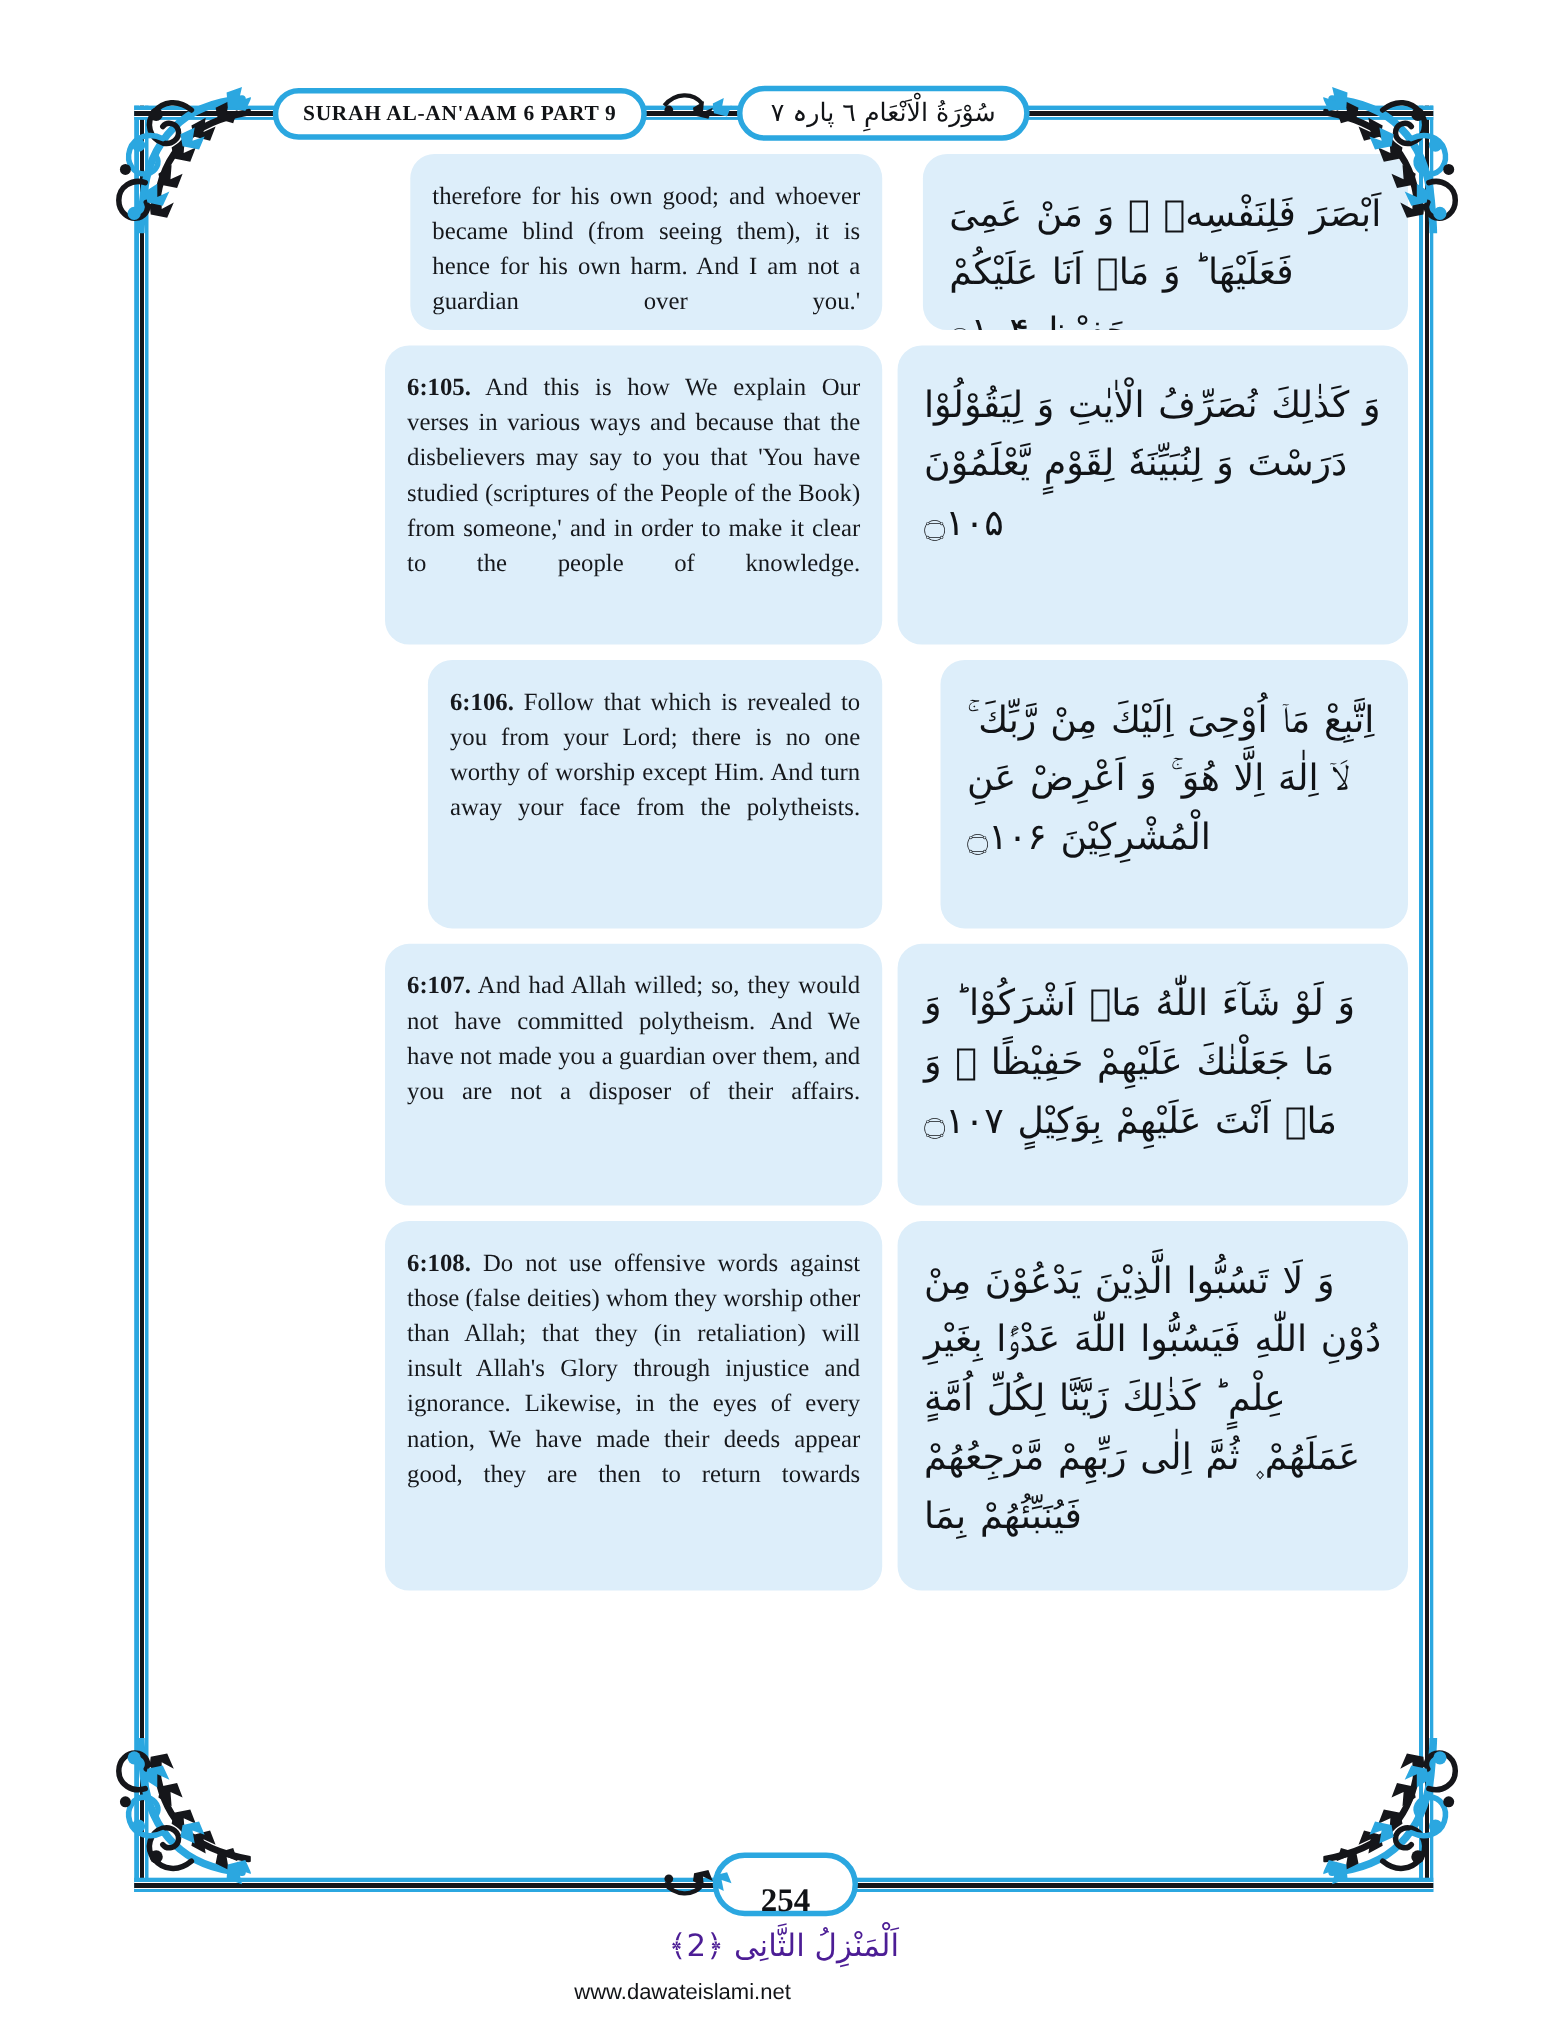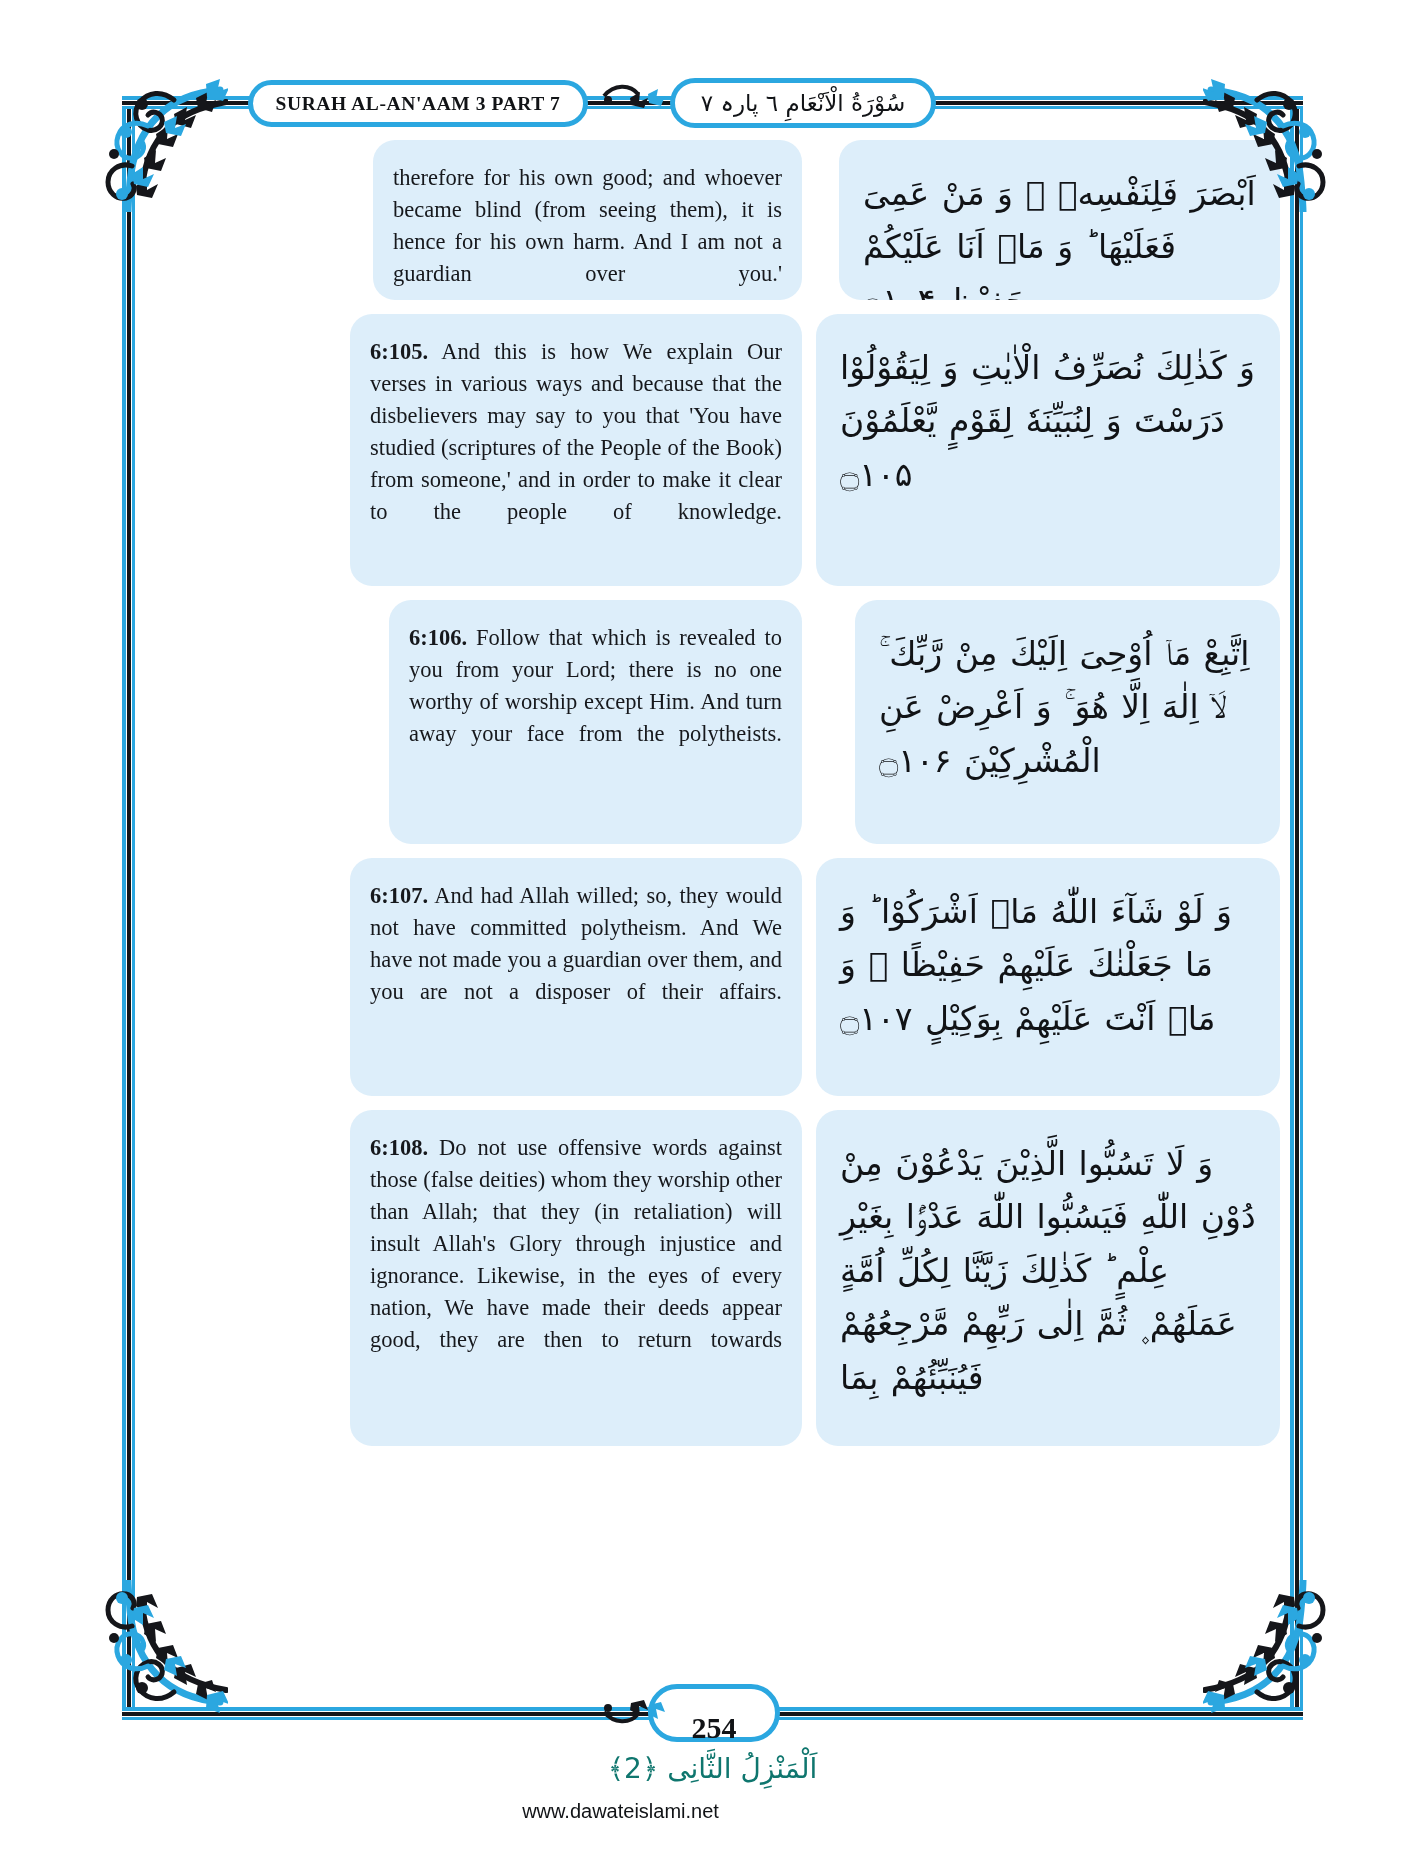--- a/index.html
+++ b/index.html
@@ -202,21 +202,21 @@
 
   
   #footer-ar {
     position: absolute;
     left: 0;
     top: 1752px;
     width: 1425px;
     text-align: center;
     font-family: "DejaVu Sans", sans-serif;
     font-size: 28px;
-    color: #0f766e;
+    color: #4c1d95;
     direction: rtl;
     z-index: 4;
   }
   #footer-url {
     position: absolute;
     left: 0;
     top: 1800px;
     width: 1241px;
     text-align: center;
     font-family: "Liberation Sans", sans-serif;
@@ -233,21 +233,21 @@
   <div class="frame-line frame-v" id="frame-left"></div>
   <div class="frame-line frame-v" id="frame-right"></div>
   <div class="frame-line frame-h" id="frame-top"></div>
   <div class="frame-line frame-h" id="frame-bottom"></div>
 
   <div class="rule-mask" style="left:252px; top:92px; width:332px; height:22px;"></div>
   <div class="rule-mask" style="left:674px; top:92px; width:258px; height:22px;"></div>
   <div class="rule-mask" style="left:652px; top:1703px; width:124px; height:22px;"></div>
 
   <div class="pill" id="header-pill-en">
-    <span class="htxt">SURAH AL-AN'AAM 3 PART 7</span>
+    <span class="htxt">SURAH AL-AN'AAM 6 PART 9</span>
   </div>
 
   <div class="pill" id="header-pill-ar">
     <span class="htxt-ar">سُوْرَةُ الْاَنْعَامِ ٦ پارہ ٧</span>
   </div>
 
   <div class="corner" id="corner-tl">
     <svg viewBox="0 0 150 150" width="150" height="150" aria-hidden="true">
       <g fill="none" stroke-linecap="round">
         <path d="M142 28 C118 30 96 38 80 54 C62 72 54 96 52 120 C51 132 50 142 50 150" stroke="#2ba7e0" stroke-width="7"></path>

